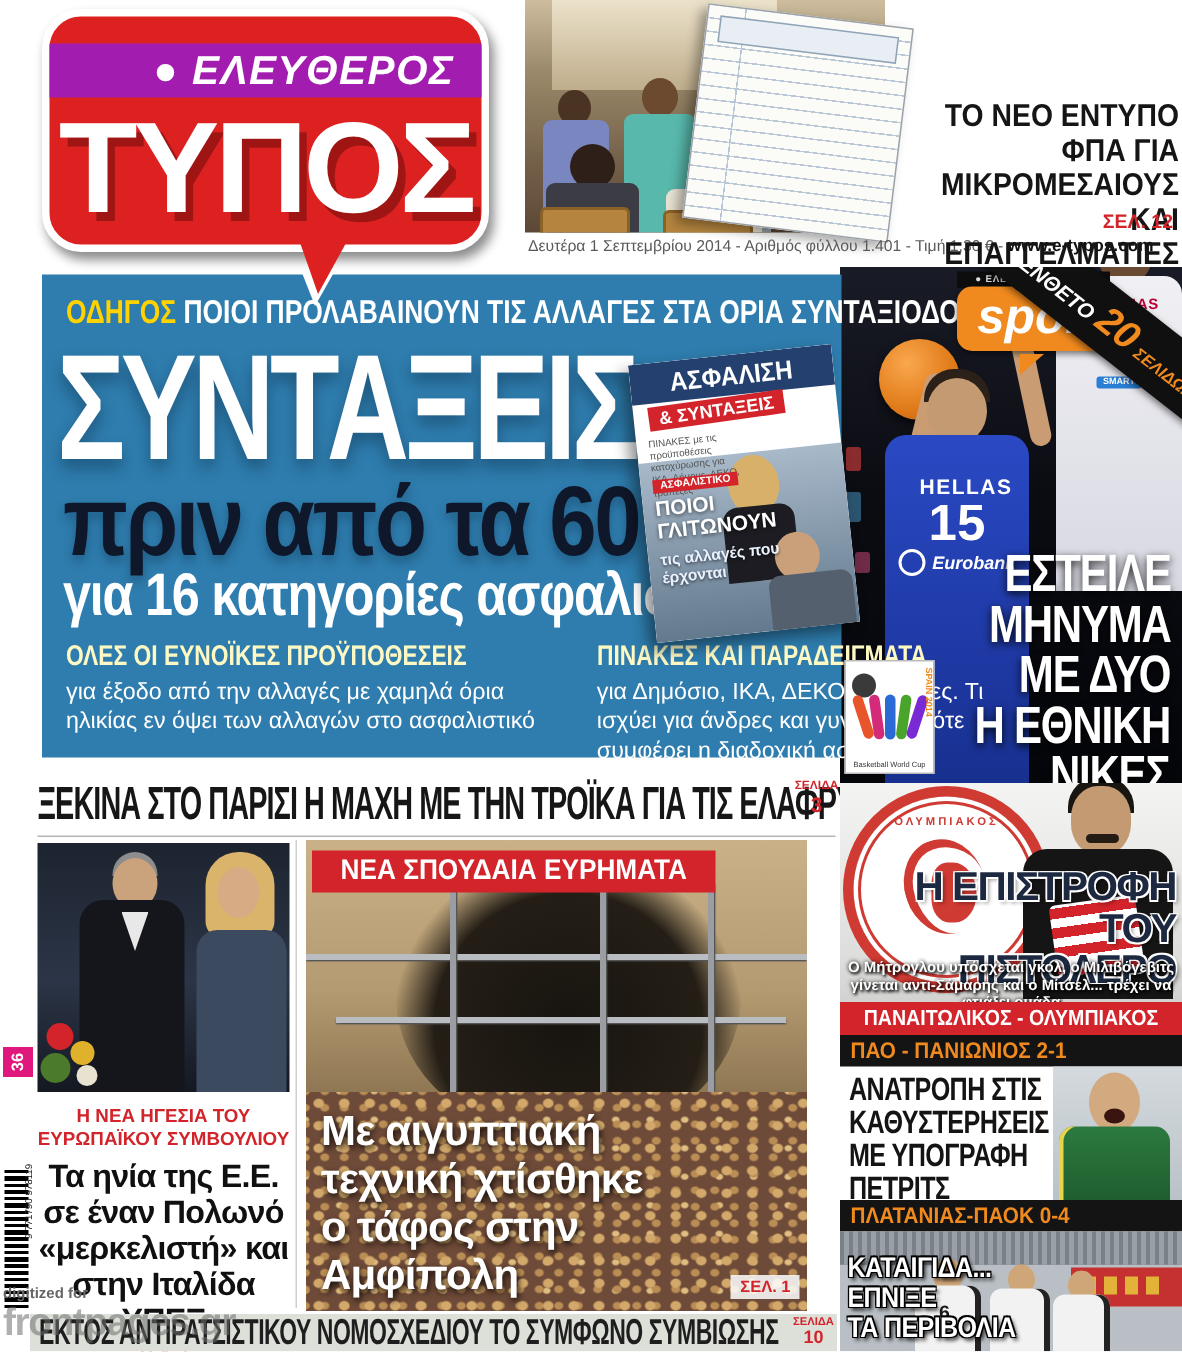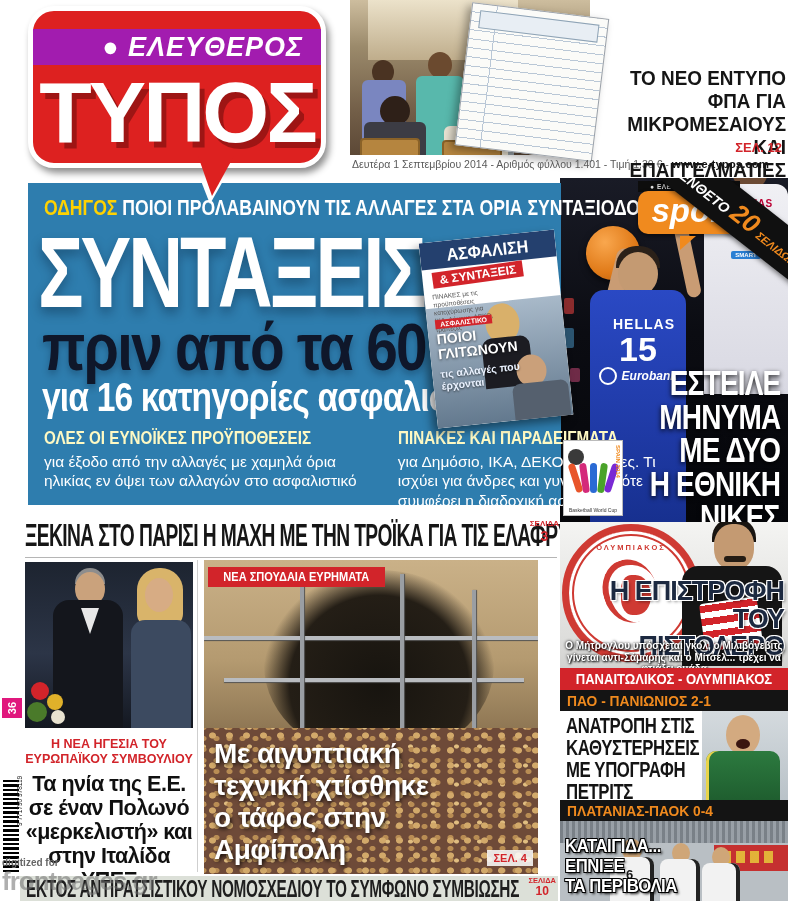--- a/index.html
+++ b/index.html
@@ -93,21 +93,21 @@
 
   
   .amp{position:absolute;left:204px;top:560px;width:334px;height:314px;overflow:hidden;}
   .amp-top{position:absolute;left:0;top:0;right:0;height:168px;background:linear-gradient(180deg,#cab188 0%,#b49a70 60%,#8f7754 100%);}
   .amp-arch{position:absolute;left:60px;top:10px;width:230px;height:190px;background:radial-gradient(ellipse at 50% 60%,#17140f 0%,#241e16 55%,transparent 72%);border-radius:50%;}
   .amp-scaffold-h{position:absolute;background:#b9bcc0;box-shadow:0 1px 1px #555;}
   .amp-scaffold-v{position:absolute;background:#9a9ea3;box-shadow:1px 0 1px #555;}
   .amp-mosaic{position:absolute;left:0;right:0;top:168px;height:146px;background-color:#6e4a38;
     background-image:radial-gradient(#d2a96a 3px,transparent 4px),radial-gradient(#b98d54 2.5px,transparent 3.5px),radial-gradient(#e0bd80 2px,transparent 3px);
     background-size:17px 15px,13px 11px,23px 19px;background-position:0 0,6px 5px,11px 9px;}
-  .amp-tag{position:absolute;left:4px;top:7px;background:#d2242a;color:#fff;font-weight:800;font-size:12px;padding:3px 9px;z-index:3;}
+  .amp-tag{position:absolute;left:4px;top:7px;background:#d2242a;color:#fff;font-weight:800;font-size:19px;padding:3px 9px;z-index:3;}
   .amp-tag span{transform:scaleX(.92);}
   .amp-headline{position:absolute;left:10px;top:178px;color:#fff;font-weight:800;font-size:28px;line-height:1.14;letter-spacing:-.5px;text-shadow:1px 2px 4px rgba(0,0,0,.85);z-index:3;width:220px;}
   .amp-page{position:absolute;right:5px;bottom:8px;background:rgba(255,255,255,.85);color:#d2242a;font-weight:800;font-size:11px;padding:2px 6px;z-index:3;}
 
   
   .bottom-strip{position:absolute;left:20px;top:876px;width:538px;height:25px;background:#dce0d8;white-space:nowrap;z-index:2;}
   .bottom-h{font-weight:800;font-size:24px;color:#1e1e1e;line-height:25px;transform:scaleX(.64);transform-origin:0 50%;display:inline-block;margin-left:6px;letter-spacing:-.5px;}
   .bottom-page{position:absolute;right:2px;top:1px;color:#d2242a;text-align:center;font-weight:bold;line-height:1;}
   .bottom-page .pl{font-size:7.5px;display:block;}
   .bottom-page .pn{font-size:12px;display:block;}
@@ -298,21 +298,21 @@
       <div class="amp-arch"></div>
       <div class="amp-scaffold-h" style="left:0;top:76px;width:334px;height:4px;"></div>
       <div class="amp-scaffold-h" style="left:20px;top:118px;width:300px;height:4px;"></div>
       <div class="amp-scaffold-v" style="left:96px;top:20px;width:4px;height:148px;"></div>
       <div class="amp-scaffold-v" style="left:196px;top:14px;width:4px;height:154px;"></div>
       <div class="amp-scaffold-v" style="left:268px;top:30px;width:4px;height:138px;"></div>
     </div>
     <div class="amp-mosaic"></div>
     <div class="amp-tag"><span class="condC">ΝΕΑ ΣΠΟΥΔΑΙΑ ΕΥΡΗΜΑΤΑ</span></div>
     <div class="amp-headline">Με αιγυπτιακή τεχνική χτίσθηκε ο τάφος στην Αμφίπολη</div>
-    <div class="amp-page">ΣΕΛ. 4</div>
+    <div class="amp-page">ΣΕΛ. 1</div>
   </div>
 
   <div class="bottom-strip">
     <span class="bottom-h">ΕΚΤΟΣ ΑΝΤΙΡΑΤΣΙΣΤΙΚΟΥ ΝΟΜΟΣΧΕΔΙΟΥ ΤΟ ΣΥΜΦΩΝΟ ΣΥΜΒΙΩΣΗΣ</span>
     <span class="bottom-page">
       <span class="pl">ΣΕΛΙΔΑ</span>
       <span class="pn">10</span>
     </span>
   </div>
 

